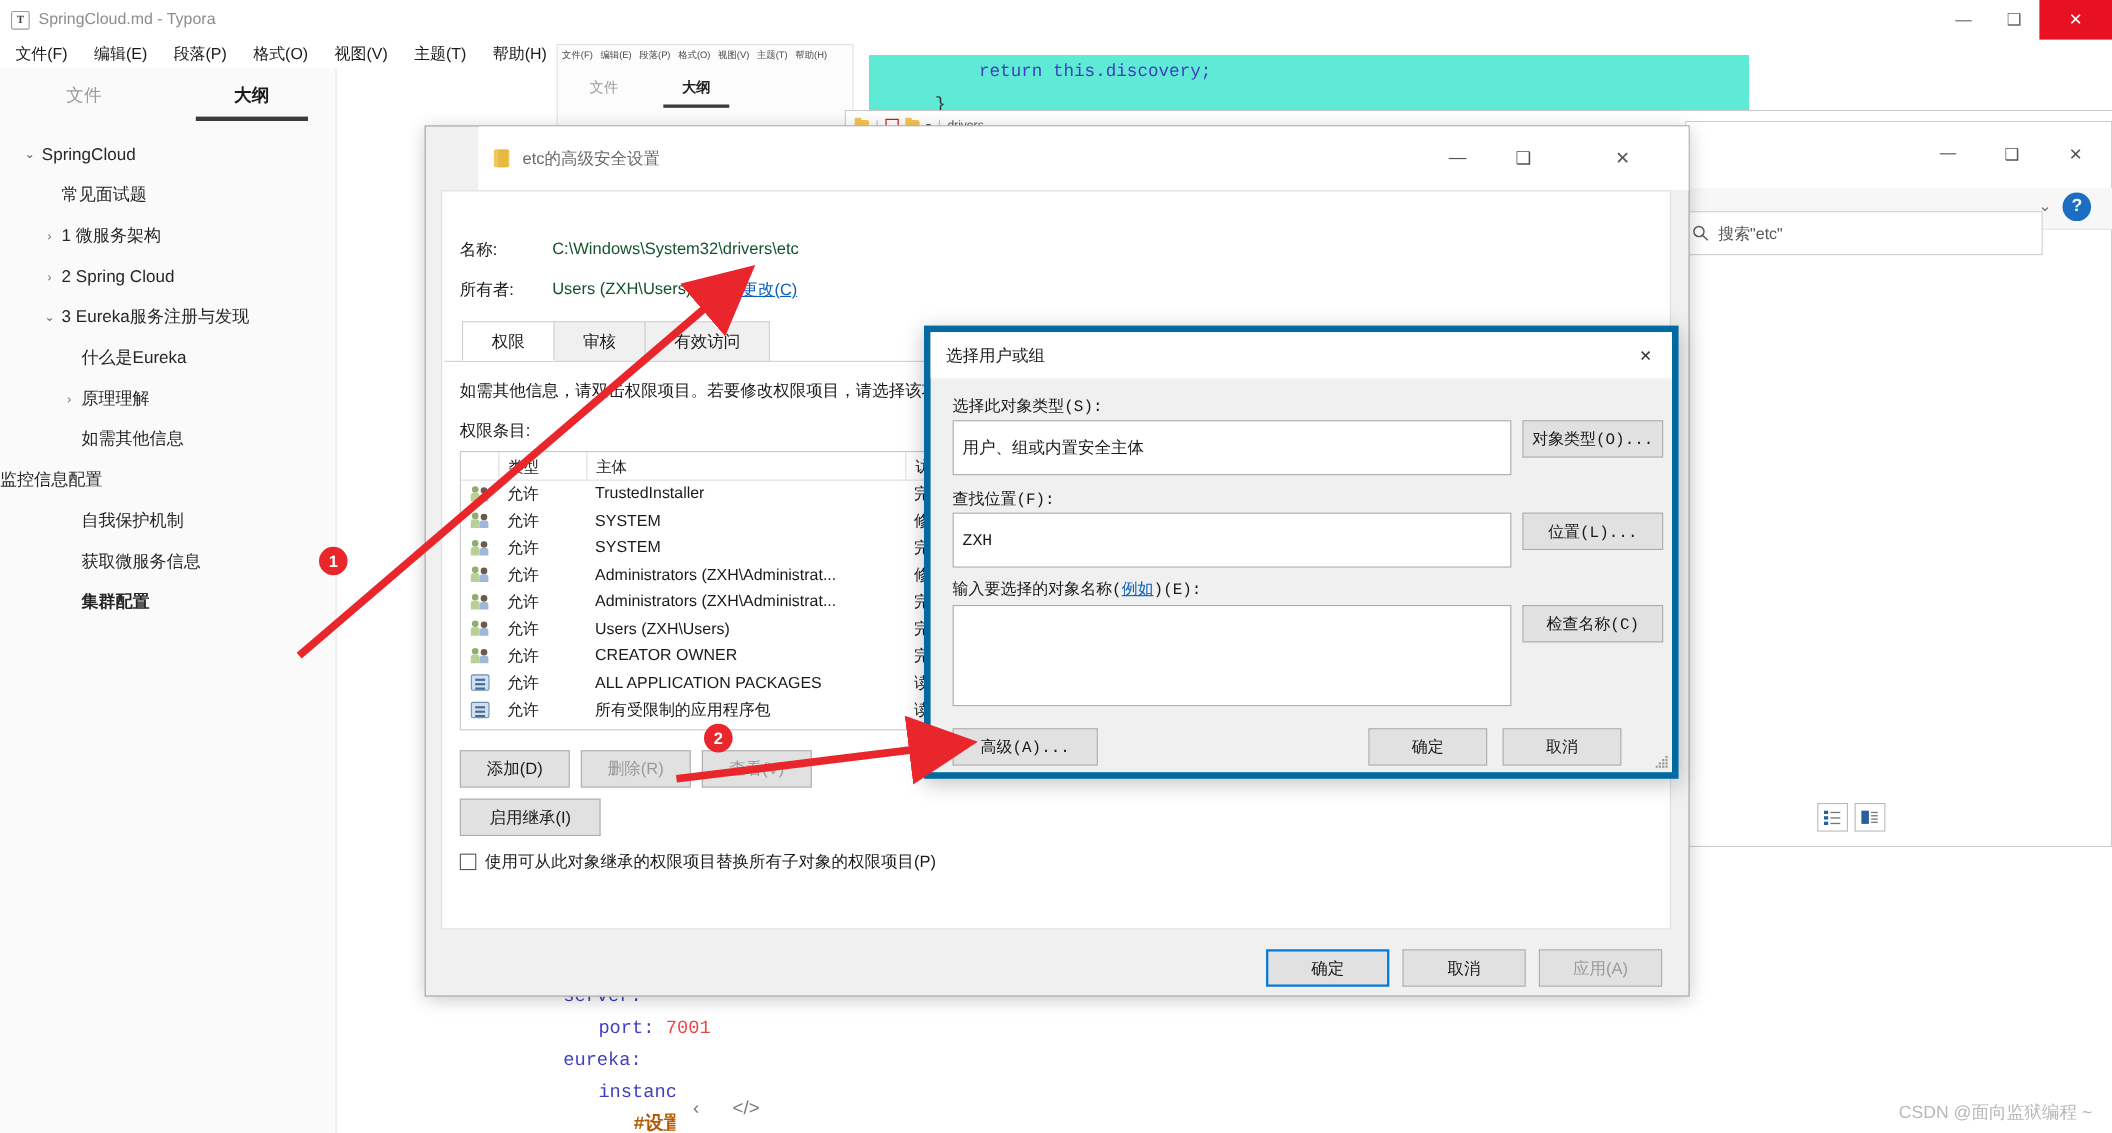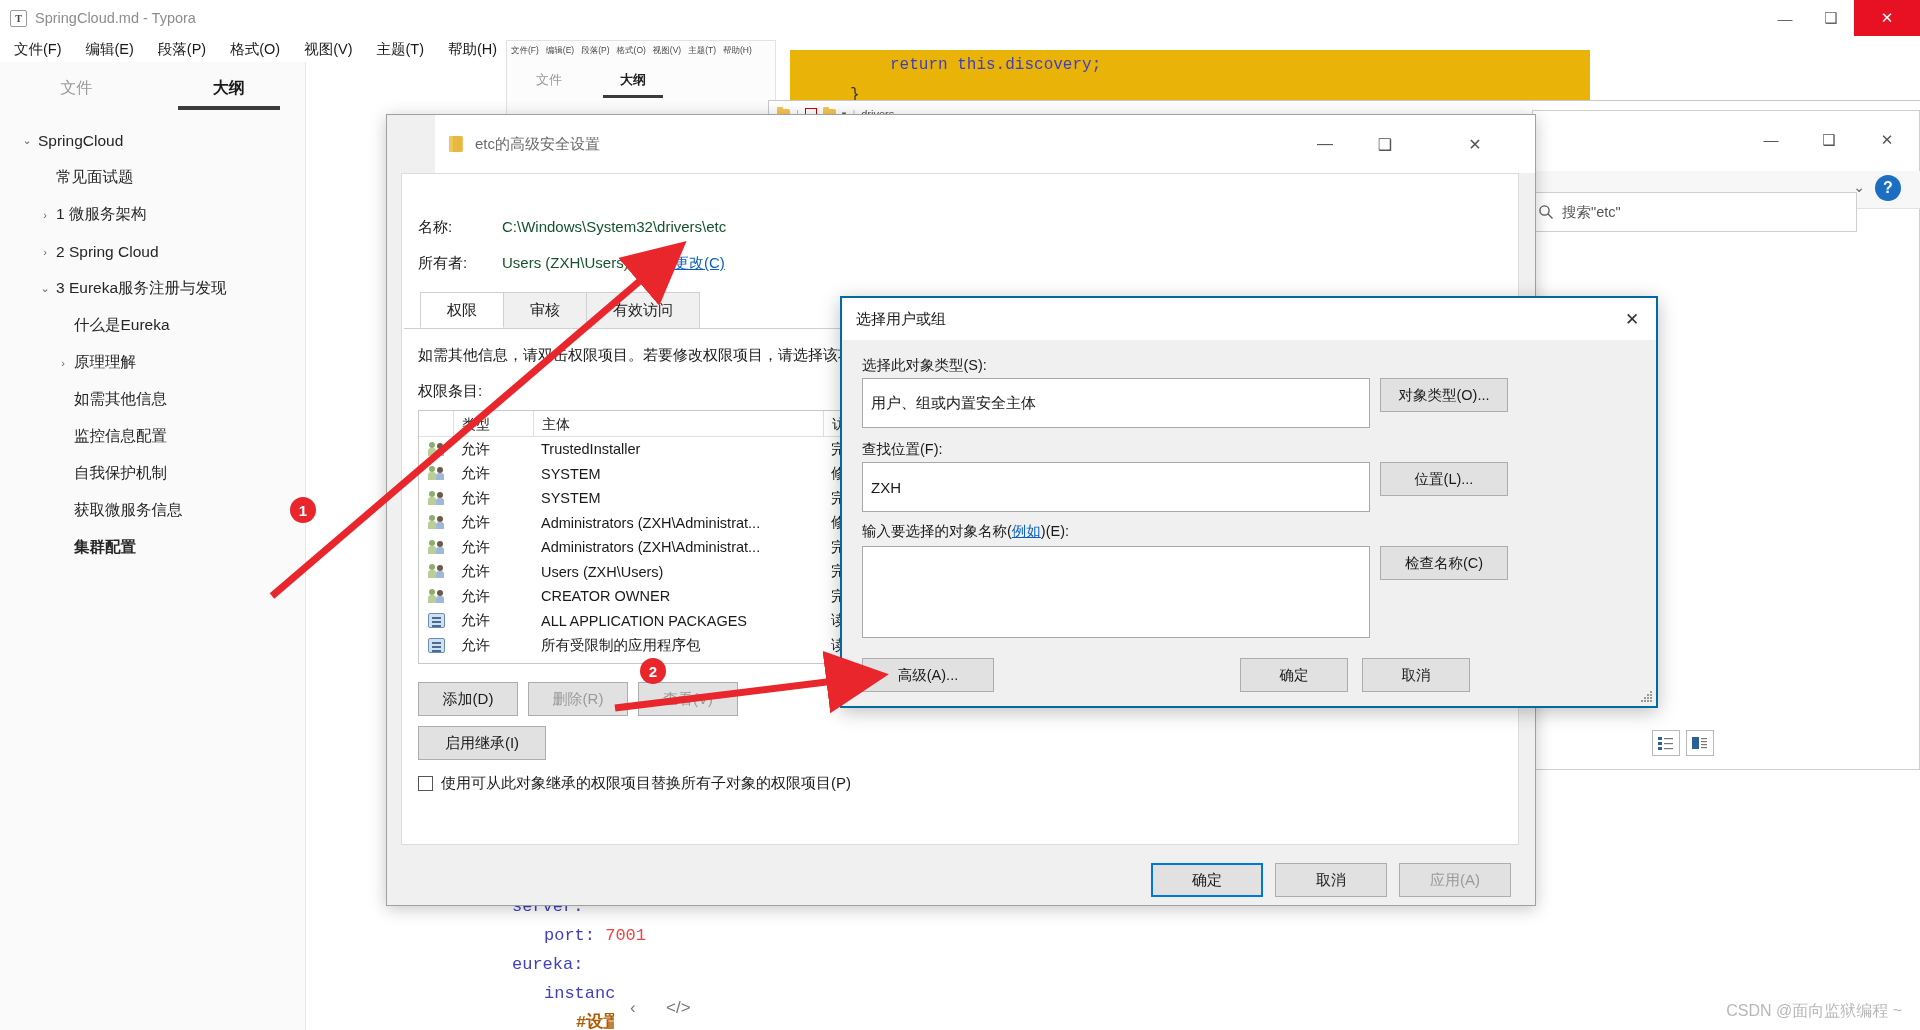--- a/index.html
+++ b/index.html
@@ -65,21 +65,21 @@
   #bg-typora2 { left:506px; top:40px; width:270px; height:120px; background:#fcfcfc; border:1px solid #e2e2e2; }
   #bg-t2-menu { display:flex; font-size:8.5px; color:#4a4a4a; padding:4px 2px 0 4px; gap:7px; }
   #bg-t2-tabs { display:flex; margin-top:14px; }
   .bg-t2-tab { width:84px; text-align:center; font-size:13px; color:#9a9a9a; position:relative; }
   .bg-t2-tab.active { color:#222; font-weight:bold; }
   .bg-t2-tab.active::after { content:""; position:absolute; left:50%; transform:translateX(-50%); bottom:-9px; width:60px; height:3px; background:#3b3b3b; }
   #bg-t2-item { font-size:12px; color:#555; margin-top:28px; margin-left:20px; }
 
   
   #bg-code-peek {
-    left:790px; top:50px; width:800px; height:60px; background:#eab308;
+    left:790px; top:50px; width:800px; height:60px; background:#5eead4;
     font-family:"Liberation Mono","DejaVu Sans Mono",monospace; font-size:16px; line-height:30px;
   }
 
   
   #explorer-win { left:768px; top:100px; width:1722px; height:670px; background:#ffffff; border:1px solid #c8c8c8; }
   #explorer-ribbon-top { height:26px; background:#fff; display:flex; align-items:center; padding-left:8px; gap:6px; font-size:11px; color:#555; }
   .exp-sq { width:12px; height:12px; }
   .folder-ic { width:13px; height:11px; background:#f6c453; border-radius:1px 2px 2px 1px; position:relative; }
   .folder-ic::before { content:""; position:absolute; left:0; top:-2px; width:6px; height:3px; background:#f6c453; border-radius:1px; }
 
@@ -164,22 +164,22 @@
     font-size:15px; color:#1a1a1a; display:flex; align-items:center; justify-content:center;
   }
   .w-btn.disabled { color:#9a9a9a; }
   .w-btn.primary { border:2px solid #0078d7; background:#e1e1e1; }
   #adv-checkbox-row { position:absolute; left:16px; top:600px; display:flex; align-items:center; gap:8px; font-size:15px; color:#1a1a1a; }
   .chkbox { width:15px; height:15px; border:1px solid #555; background:#fff; }
   #adv-footer-btns { position:absolute; right:24px; top:690px; display:flex; gap:12px; }
 
   
   #sel-dialog {
-    left:840px; top:296px; width:818px; height:412px;
-    background:#f0f0f0; border:2px solid #0369a1; box-shadow:0 4px 18px rgba(0,0,0,0.25);
+    left:840px; top:296px; width:686px; height:412px;
+    background:#f0f0f0; border:6px solid #0369a1; box-shadow:0 4px 18px rgba(0,0,0,0.25);font-family:Liberation Mono, monospace;
   }
   #sel-titlebar { height:42px; background:#fff; display:flex; align-items:center; position:relative; }
   #sel-title { margin-left:14px; font-size:15px; color:#1a1a1a; }
   #sel-close { position:absolute; right:0; top:0; width:48px; height:42px; display:flex; align-items:center; justify-content:center; font-size:17px; color:#333; }
   .sel-label { position:absolute; font-size:14.5px; color:#1a1a1a; }
   .sel-input {
     position:absolute; background:#fff; border:1px solid #a9a9a9;
     font-size:15px; color:#1a1a1a; padding:5px 8px; display:flex; align-items:center;
   }
   .sel-btn {
@@ -254,21 +254,21 @@
       <div class="ol-row" style="padding-left:74px">
         <span>什么是Eureka</span>
       </div>
       <div class="ol-row" style="padding-left:56px">
         <span class="chev">›</span>
         <span>原理理解</span>
       </div>
       <div class="ol-row" style="padding-left:74px">
         <span>如需其他信息</span>
       </div>
-      <div class="ol-row" style="padding-left:74px">
+      <div class="ol-row" style="">
         <span>监控信息配置</span>
       </div>
       <div class="ol-row" style="padding-left:74px">
         <span>自我保护机制</span>
       </div>
       <div class="ol-row" style="padding-left:74px">
         <span>获取微服务信息</span>
       </div>
       <div class="ol-row bold" style="padding-left:74px">
         <span>集群配置</span>

